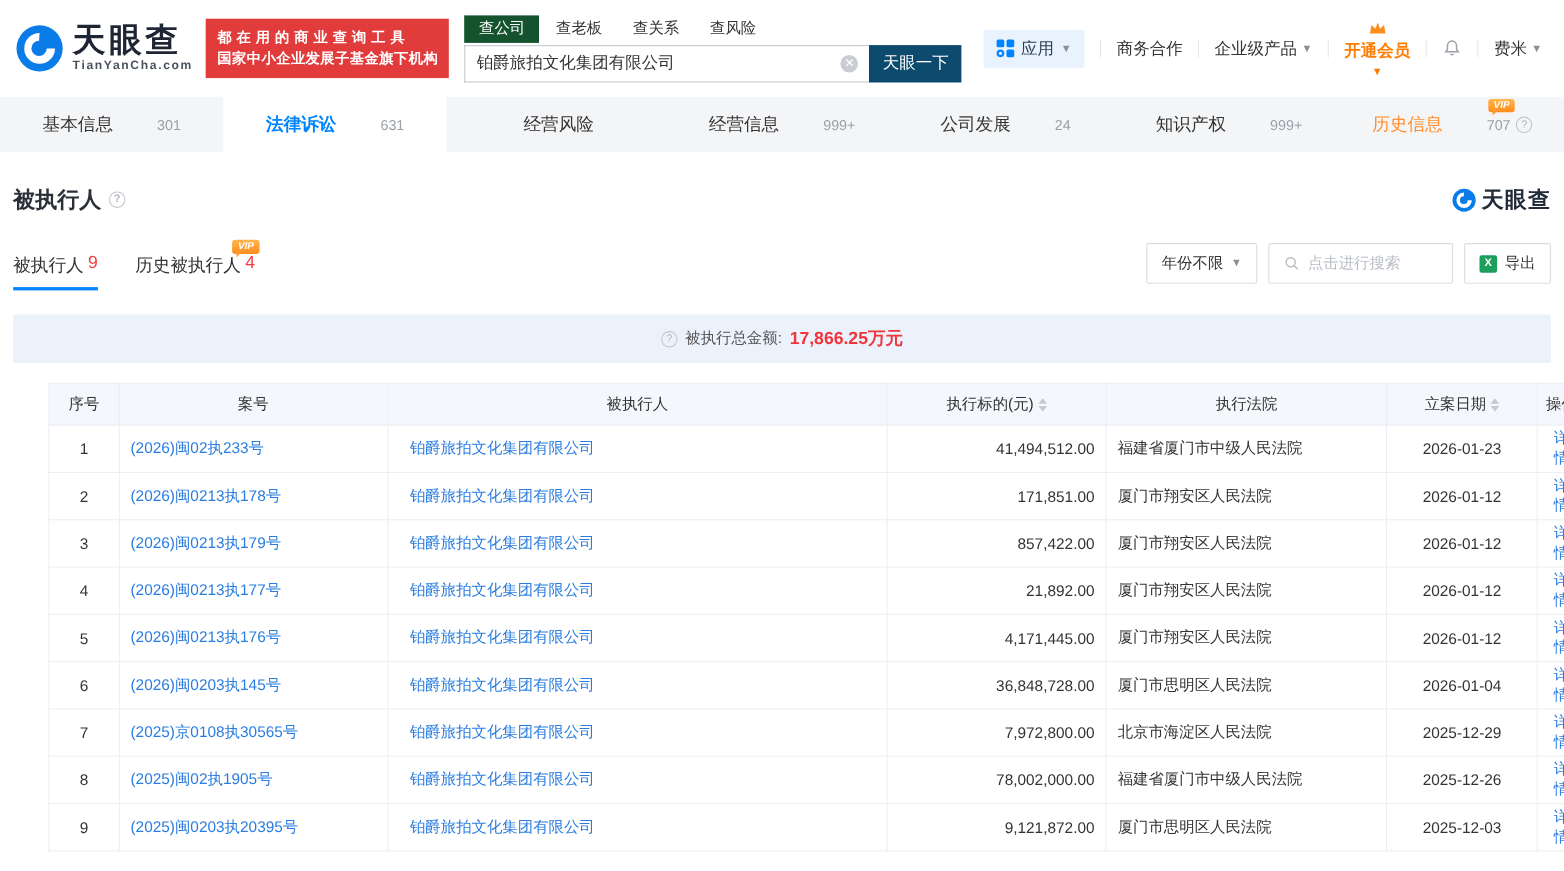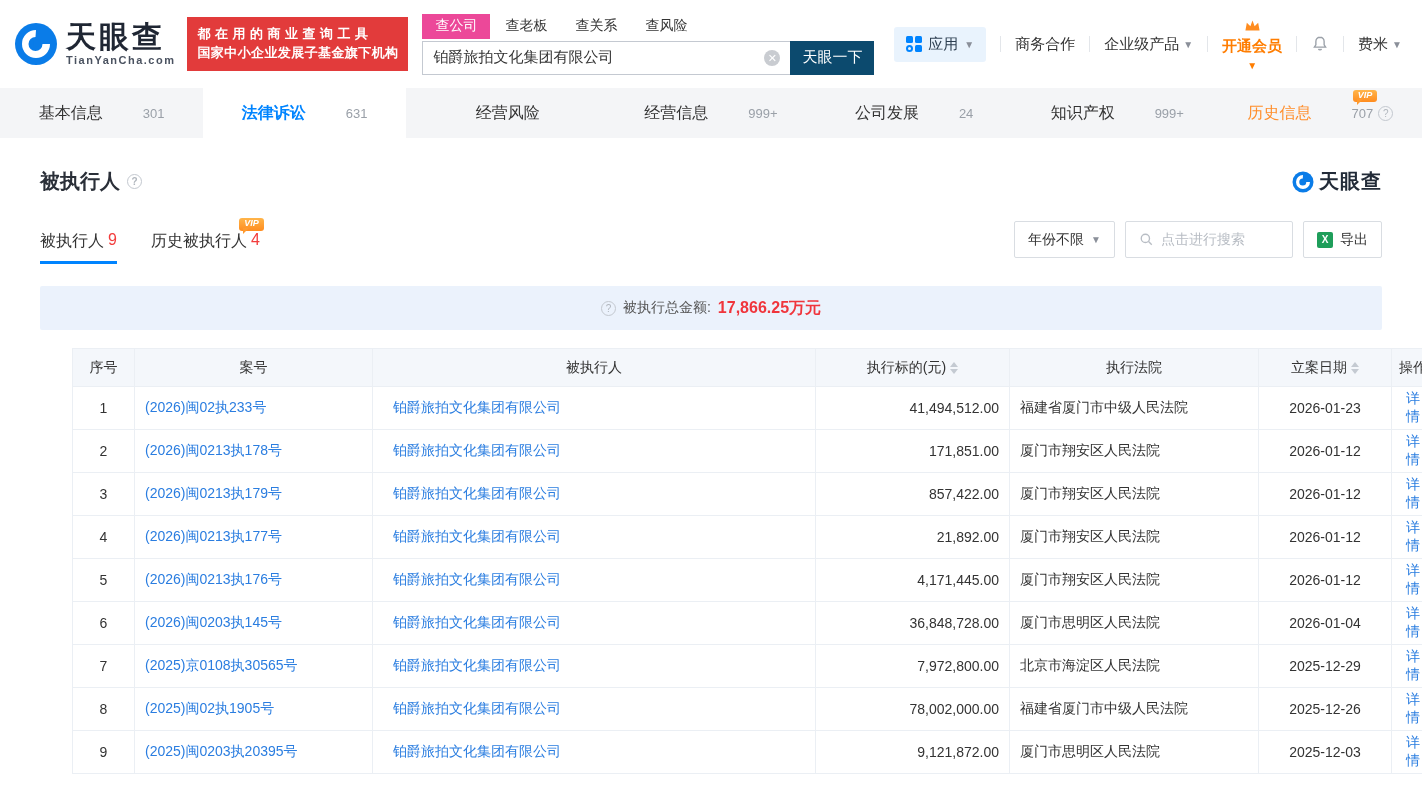--- a/index.html
+++ b/index.html
@@ -13,21 +13,21 @@
   .logo-cn { font-size:30px; font-weight:700; color:#1f2633; letter-spacing:3px; }
   .logo-en { font-size:11px; font-weight:700; color:#4a5260; letter-spacing:1.5px; margin-top:3px; }
   .slogan { background:#e23b3b; color:#fff; font-weight:700; font-size:13px;
     padding:8px 10px; margin-left:12px; line-height:1.45; }
   .slogan .l1 { letter-spacing:4.5px; }
   .slogan .l2 { letter-spacing:0.4px; }
 
   .search-area { margin-left:14px; width:452px; }
   .search-tabs { display:flex; align-items:flex-end; gap:2px; }
   .stab { font-size:14px; color:#333; padding:3px 13px 4px; cursor:pointer; }
-  .stab.active { background:#ec4899; color:#fff; }
+  .stab.active { background:#14532d; color:#fff; }
   .search-row { display:flex; margin-top:2px; }
   .search-input-wrap { position:relative; flex:1; }
   .search-input { width:100%; height:34px; border:1px solid #c4c9d1; border-right:none;
     padding:0 34px 0 10px; font-size:15px; color:#333; outline:none;
     font-family:"Liberation Sans","DejaVu Sans",sans-serif; }
   .clear-btn { position:absolute; right:10px; top:9px; width:16px; height:16px; border-radius:50%;
     background:#c9ccd1; color:#fff; font-size:11px; line-height:16px; text-align:center; cursor:pointer; }
   .search-btn { width:84px; height:34px; background:#0c4a6e; color:#fff; border:none;
     font-size:15px; cursor:pointer; font-family:inherit; }
 
@@ -54,21 +54,21 @@
   .tab.orange .tab-label { color:#ff8e2b; }
   .tab-count { font-size:13px; color:#9aa0a8;margin-left:35px; }
   .help-icon { width:15px; height:15px; border:1px solid #c3c8cf; border-radius:50%; color:#b0b6bd;
     font-size:10px; line-height:13px; text-align:center; align-self:center; }
   .vip-badge { position:absolute; top:-13px; right:-4px; background:linear-gradient(180deg,#ffb54a,#ff8c1f);
     color:#fff; font-size:9px; font-weight:700; font-style:italic; padding:1px 5px 2px; border-radius:3px; line-height:1.1; }
   .vip-badge:after { content:""; position:absolute; left:4px; bottom:-3px; border:3px solid transparent;
     border-top-color:#ff9a2e; border-left-color:#ff9a2e; }
 
   
-  .content { padding:0 40px; }
+  .content { padding:0 12px; }
   .section-head { margin-top:30px; display:flex; align-items:center; }
   .section-title { font-size:20px; font-weight:700; color:#2a2f38; display:flex; align-items:center; gap:7px; }
   .mini-logo { margin-left:auto; display:flex; align-items:center; gap:5px; }
   .mini-logo span { font-size:20px; font-weight:700; color:#222b38; letter-spacing:1px; }
 
   .subtab-row { margin-top:26px; display:flex; align-items:flex-end; }
   .subtabs { display:flex; gap:34px; }
   .subtab { position:relative; font-size:16px; color:#333; padding-bottom:12px; cursor:pointer; display:flex; gap:4px; }
   .subtab .cnt { color:#f23c3c; }
   .subtab.active { color:#333; font-weight:400; }

